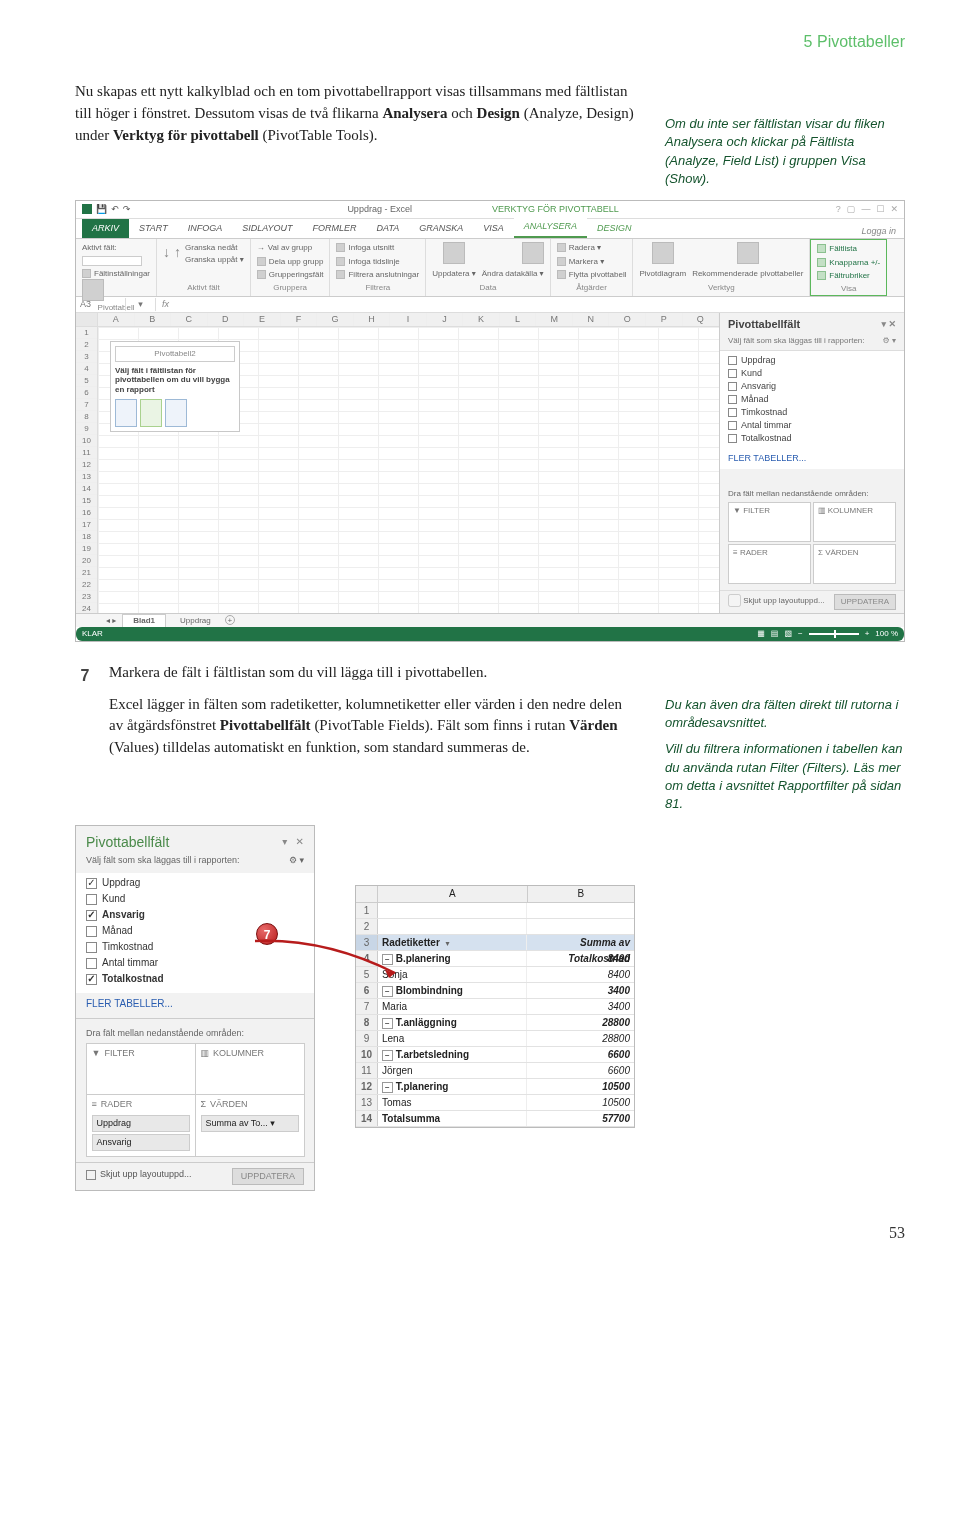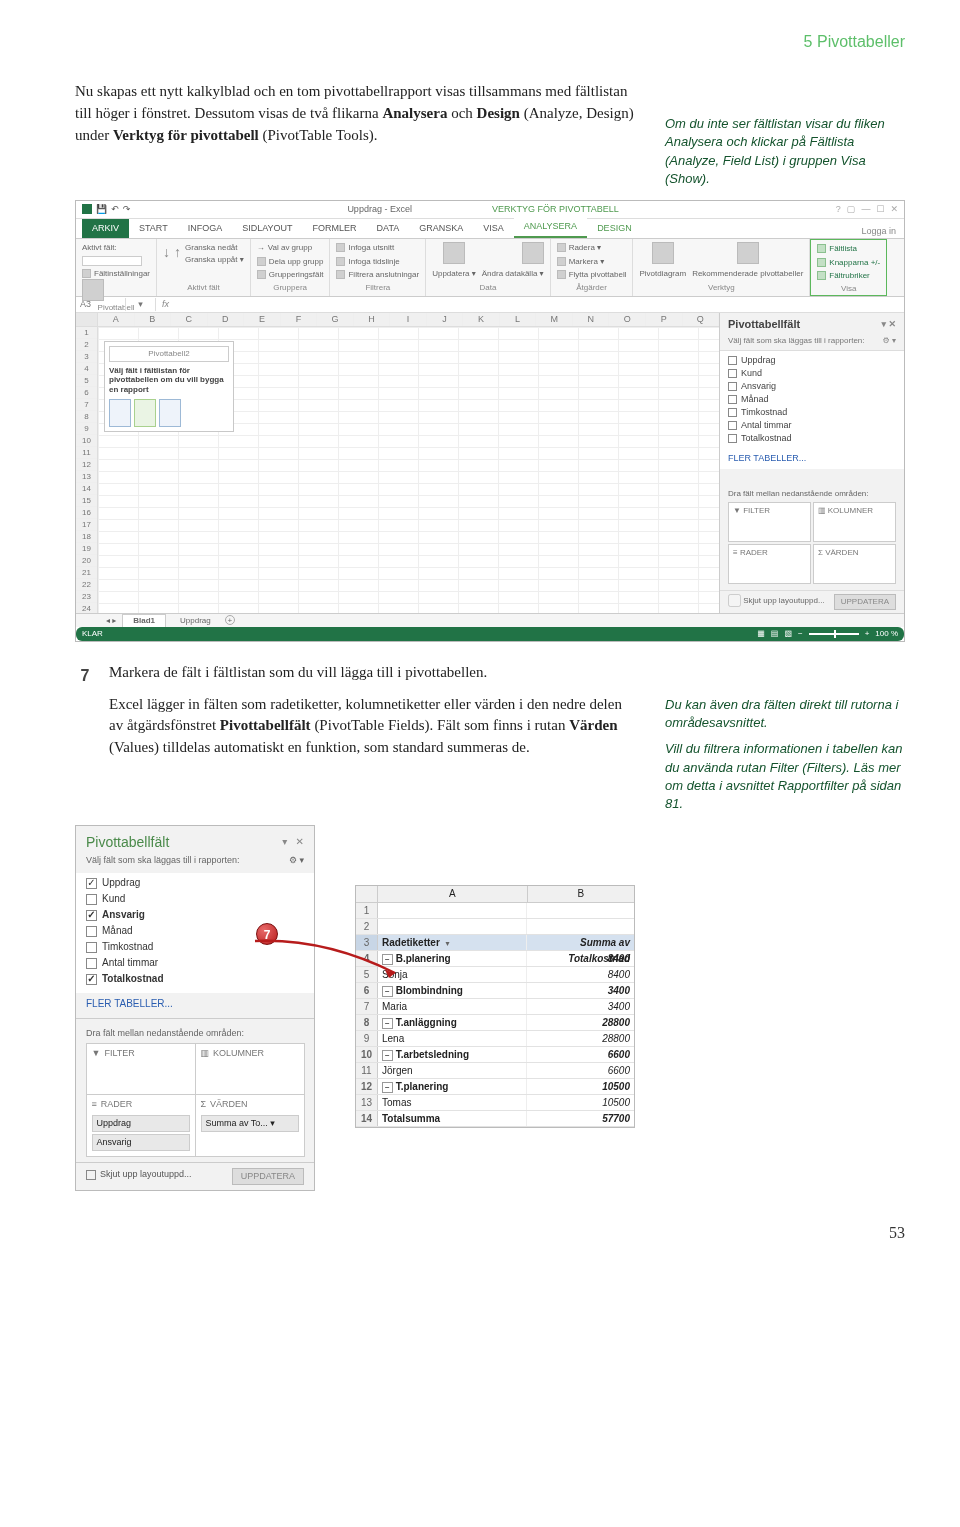--- a/index.html
+++ b/index.html
@@ -63,20 +63,21 @@
     flex:1; text-align:center; color:#666;
     display:flex; justify-content:center; gap:80px;
   }
   .excel-titlebar .title-green { color:#4f9a4f; }
   .excel-titlebar .winbtns { display:flex; gap:6px; color:#aaa; }
 
   .excel-tabs {
     display:flex; align-items:flex-end; height:20px;
     border-bottom:1px solid #ccc; background:#fff;
     padding-left:6px;
+    font-style:italic;
   }
   .excel-tabs .filetab {
     background:#217346; color:#fff; padding:3px 10px 3px 10px;
     font-size:9px;
   }
   .excel-tabs .tab {
     padding:3px 10px; color:#555; font-size:9px;
   }
   .excel-tabs .tab.active {
     color:#4f9a4f; border-bottom:2px solid #4f9a4f; background:#fff;
@@ -115,21 +116,21 @@
   .rowhdr-col { width:22px; background:#f0f0f0; border-right:1px solid #ddd; }
   .rowhdr-col .rh2 { height:12px; text-align:center; font-size:8px; color:#777; border-bottom:1px solid #eee; line-height:12px; }
   .cells { flex:1; position:relative; }
   .cells::before {
     content:""; position:absolute; inset:0;
     background-image: linear-gradient(to right,#eee 1px,transparent 1px),
                       linear-gradient(to bottom,#eee 1px,transparent 1px);
     background-size: 40px 12px;
   }
   .pivot-placeholder {
-    position:absolute; left:6px; top:14px; width:130px;
+    position:absolute; left:12px; top:14px; width:130px;
     border:1px solid #c8c8c8; background:#fff; padding:4px;
   }
   .pivot-placeholder .pp-title {
     text-align:center; border:1px solid #ccc; font-size:8px;
     color:#888; margin-bottom:4px; padding:1px 0;
   }
   .pivot-placeholder .pp-text {
     font-size:8px; color:#444; font-weight:bold; line-height:1.2;
   }
   .pivot-placeholder .pp-boxes { margin-top:5px; display:flex; gap:3px; }

